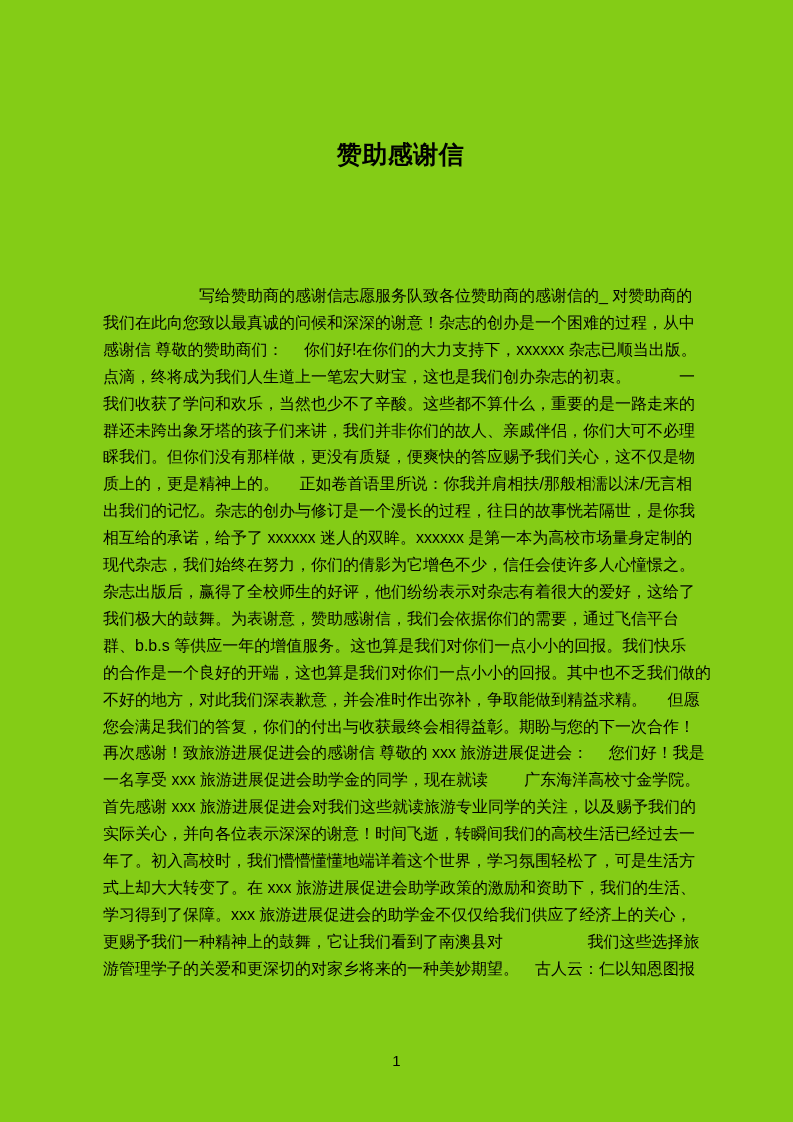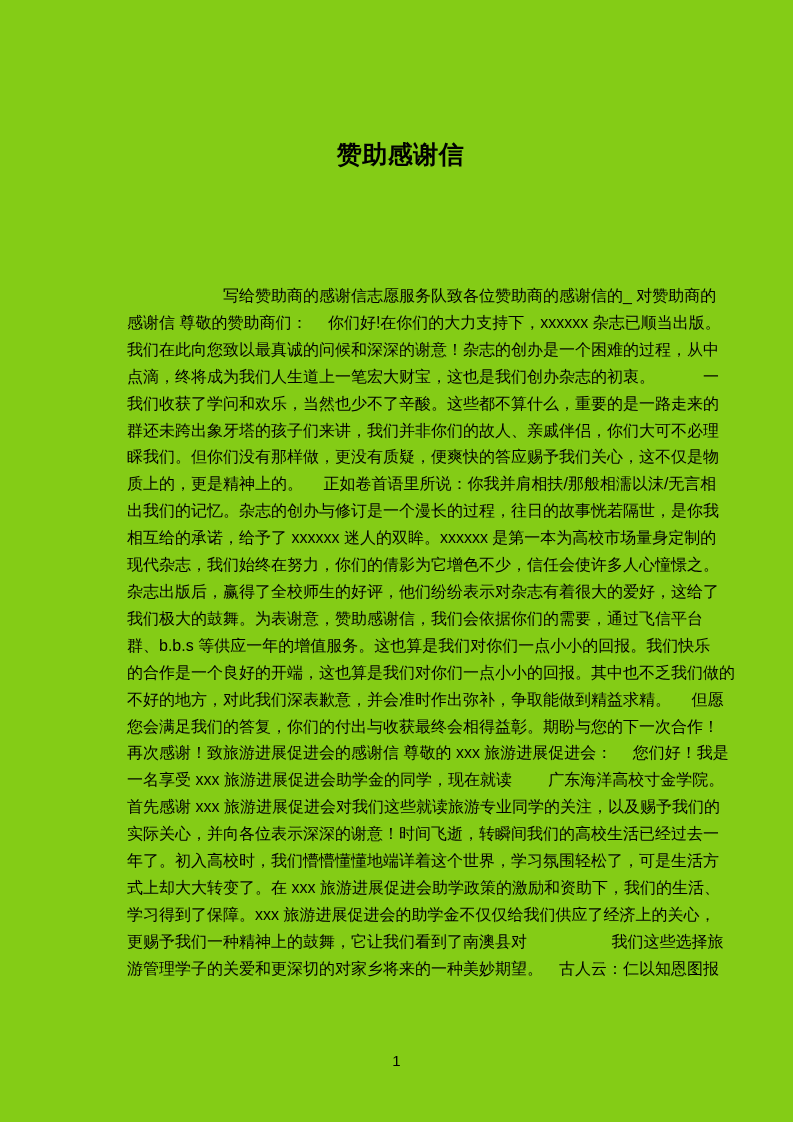--- a/index.html
+++ b/index.html
@@ -27,21 +27,20 @@
     line-height: 30px;
     font-weight: 700;
     letter-spacing: 0.5px;
     color: #000000;
   }
   .doc-body {
     position: absolute;
     top: 283px;
     left: 103px;
     width: 608px;
-    margin-left: 24px;
   }
   .text-line {
     white-space: pre;
     font-size: 16px;
     line-height: 26.9px;
     letter-spacing: 0px;
     color: #000000;
   }
   .page-number {
     position: absolute;
@@ -55,22 +54,22 @@
   }
 </style>
 </head>
 <body>
 
 <div class="page">
   <h1 class="doc-title">赞助感谢信</h1>
 
   <div class="doc-body">
       <div class="text-line">　　　　　　写给赞助商的感谢信志愿服务队致各位赞助商的感谢信的_ 对赞助商的</div>
+      <div class="text-line">我们在此向您致以最真诚的问候和深深的谢意！杂志的创办是一个困难的过程，从中</div>
       <div class="text-line">感谢信 尊敬的赞助商们：　 你们好!在你们的大力支持下，xxxxxx 杂志已顺当出版。</div>
-      <div class="text-line">我们在此向您致以最真诚的问候和深深的谢意！杂志的创办是一个困难的过程，从中</div>
       <div class="text-line">点滴，终将成为我们人生道上一笔宏大财宝，这也是我们创办杂志的初衷。　　　一</div>
       <div class="text-line">我们收获了学问和欢乐，当然也少不了辛酸。这些都不算什么，重要的是一路走来的</div>
       <div class="text-line">群还未跨出象牙塔的孩子们来讲，我们并非你们的故人、亲戚伴侣，你们大可不必理</div>
       <div class="text-line">睬我们。但你们没有那样做，更没有质疑，便爽快的答应赐予我们关心，这不仅是物</div>
       <div class="text-line">质上的，更是精神上的。　 正如卷首语里所说：你我并肩相扶/那般相濡以沫/无言相</div>
       <div class="text-line">出我们的记忆。杂志的创办与修订是一个漫长的过程，往日的故事恍若隔世，是你我</div>
       <div class="text-line">相互给的承诺，给予了 xxxxxx 迷人的双眸。xxxxxx 是第一本为高校市场量身定制的</div>
       <div class="text-line">现代杂志，我们始终在努力，你们的倩影为它增色不少，信任会使许多人心憧憬之。</div>
       <div class="text-line">杂志出版后，赢得了全校师生的好评，他们纷纷表示对杂志有着很大的爱好，这给了</div>
       <div class="text-line">我们极大的鼓舞。为表谢意，赞助感谢信，我们会依据你们的需要，通过飞信平台</div>

